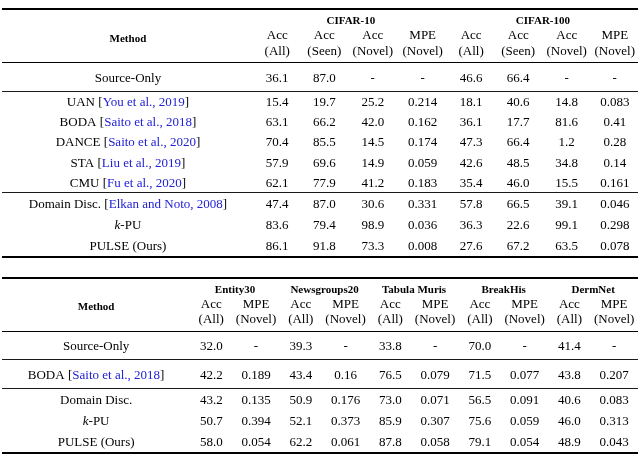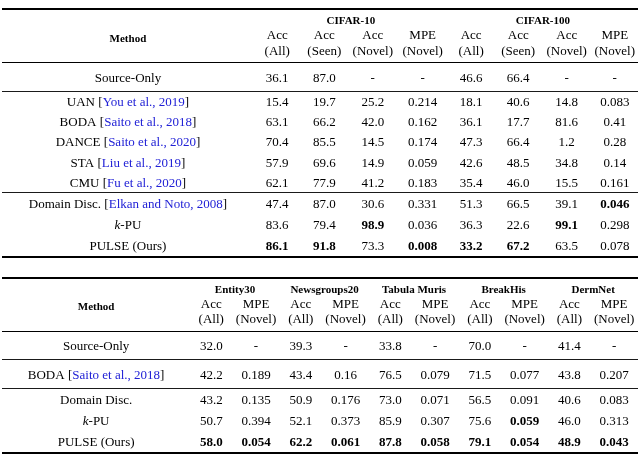--- a/index.html
+++ b/index.html
@@ -23,21 +23,21 @@
   tr.group-row th { font-weight:bold; font-size:11px; padding:4px 0 1px 0; }
   tr.sub-row th { font-size:13px; line-height:1.2; padding:0 0 4px 0; }
   th .l1, th .l2 { display:block; }
   th.method-h { vertical-align:middle; font-size:13px; font-weight:normal; padding-bottom:6px; }
 
   td { font-size:13px; line-height:1.16; }
   tbody.single td { padding:6.5px 0 6px 0; }
   tbody.multi td { padding:2.6px 0 2.4px 0; }
   tbody.multi.last td { padding:3px 0 2.8px 0; }
 
-  .b { font-weight:bold; }
+  .b { font-weight:normal; }
   .mit { font-style:italic; }
   .co { margin-left:0.26em; }
   .cite { color:#2121d6; }
   .br { color:#000; }
 </style>
 </head>
 <body>
 
 <div class="page">
 
@@ -167,21 +167,21 @@
       </tr>
     </tbody>
 
     <tbody class="multi last">
       <tr>
         <td><span>Domain Disc.</span><span class="br co">[</span><span class="cite">Elkan and Noto, 2008</span><span class="br">]</span></td>
         <td>47.4</td>
         <td>87.0</td>
         <td>30.6</td>
         <td>0.331</td>
-        <td>51.3</td>
+        <td>57.8</td>
         <td>66.5</td>
         <td>39.1</td>
         <td class="b">0.046</td>
       </tr>
       <tr>
         <td><i class="mit">k</i><span>-PU</span></td>
         <td>83.6</td>
         <td>79.4</td>
         <td class="b">98.9</td>
         <td>0.036</td>
@@ -189,21 +189,21 @@
         <td>22.6</td>
         <td class="b">99.1</td>
         <td>0.298</td>
       </tr>
       <tr>
         <td><span>PULSE (Ours)</span></td>
         <td class="b">86.1</td>
         <td class="b">91.8</td>
         <td>73.3</td>
         <td class="b">0.008</td>
-        <td class="b">33.2</td>
+        <td class="b">27.6</td>
         <td class="b">67.2</td>
         <td>63.5</td>
         <td>0.078</td>
       </tr>
     </tbody>
   </table>
 
   <table class="tbl t2">
     <colgroup>
       <col style="width:29.6%">

